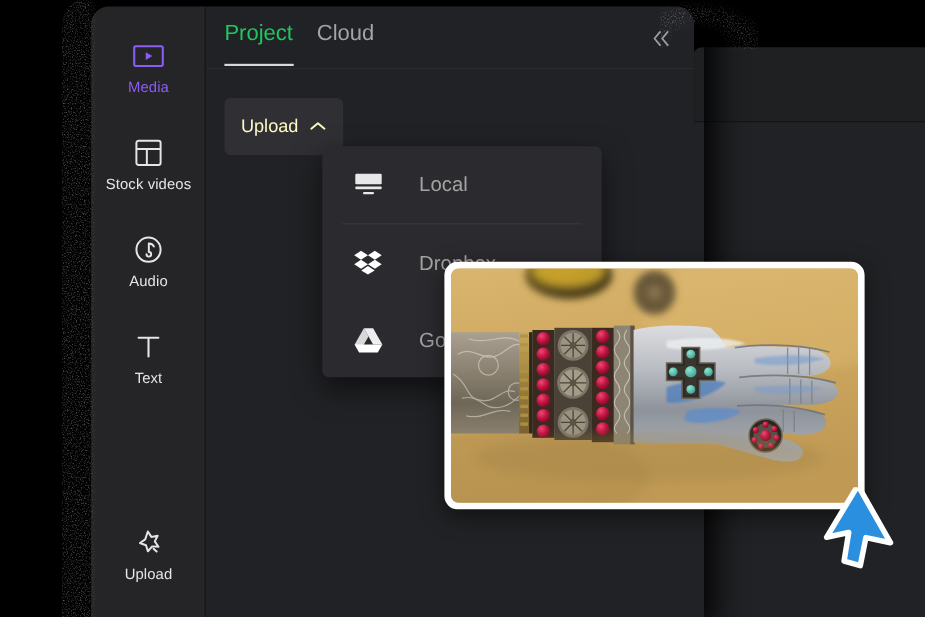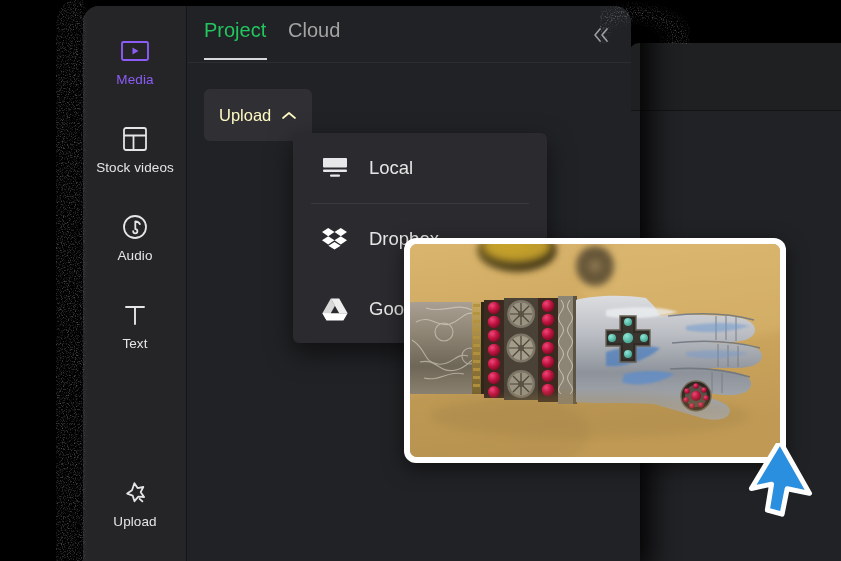--- a/index.html
+++ b/index.html
@@ -155,22 +155,22 @@
     border-radius: 6px;
     box-shadow: 0 10px 26px rgba(0,0,0,0.55);
     z-index: 8;
     overflow: hidden;
   }
   .dd-item {
     position: relative;
     display: flex; align-items: center;
     height: 70px;
     padding-left: 28px;
-    gap: 20px;
-    color: #e5e5e5;
+    gap: 32px;
+    color: #a3a3a3;
     font-size: 18.5px;
     cursor: pointer;
   }
   .dd-item .dd-icon {
     width: 28px; height: 28px;
     display: flex; align-items: center; justify-content: center;
     flex: 0 0 28px;
   }
   .dd-sep {
     height: 1px; margin: 0 18px;

